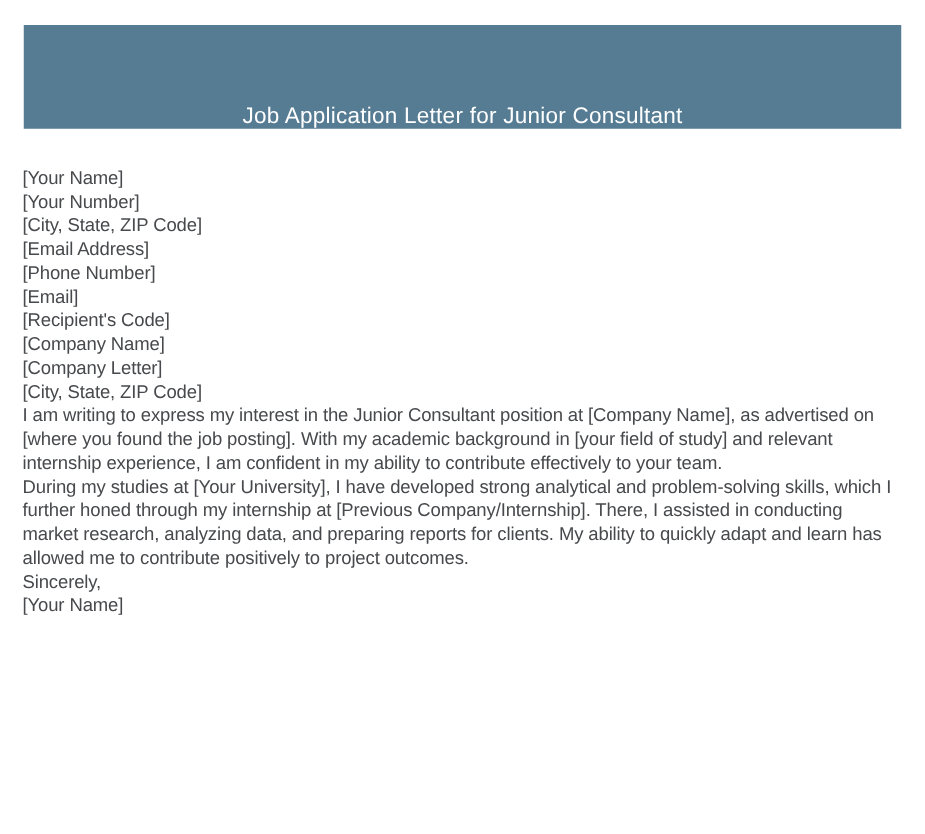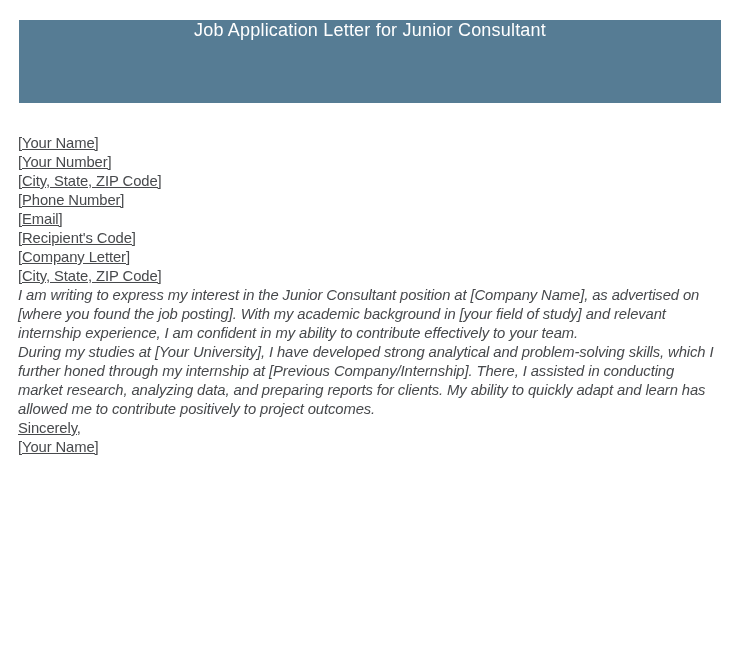--- a/index.html
+++ b/index.html
@@ -17,21 +17,21 @@
   .page {
     width: 740px;
     height: 667px;
     background: var(--page-bg, #ffffff);
   }
   .banner {
     margin: 20px 19px 0 19px;
     height: 83px;
     background: var(--header-bg, #567C94);
     display: flex;
-    align-items: flex-start;
+    align-items: flex-end;
     justify-content: center;
   }
   .banner h1 {
     margin: 0;
     color: var(--title-color, #ffffff);
     font-size: 18px;
     font-weight: 500;
     letter-spacing: 0.2px;
     white-space: nowrap;
   }
@@ -39,43 +39,43 @@
     margin: 31px 18px 0 18px;
     width: 704px;
     color: var(--body-color, #47494C);
     font-size: 14.8px;
     line-height: 19px;
     letter-spacing: -0.1px;
   }
   .letter p {
     margin: 0;
     padding: 0;
-    font-style: italic;
   }
   .line {
     white-space: nowrap;
-    text-decoration: underline;
   }
 </style>
 </head>
 <body>
 
 <div class="page">
 
   <header class="banner">
     <h1>Job Application Letter for Junior Consultant</h1>
   </header>
 
   <main class="letter">
     <div class="line">[Your Name]</div>
     <div class="line">[Your Number]</div>
     <div class="line">[City, State, ZIP Code]</div>
+    <div class="line">[Email Address]</div>
     <div class="line">[Phone Number]</div>
     <div class="line">[Email]</div>
     <div class="line">[Recipient's Code]</div>
+    <div class="line">[Company Name]</div>
     <div class="line">[Company Letter]</div>
     <div class="line">[City, State, ZIP Code]</div>
 
     <p>I am writing to express my interest in the Junior Consultant position at [Company Name], as advertised on [where you found the job posting]. With my academic background in [your field of study] and relevant internship experience, I am confident in my ability to contribute effectively to your team.</p>
     <p>During my studies at [Your University], I have developed strong analytical and problem-solving skills, which I further honed through my internship at [Previous Company/Internship]. There, I assisted in conducting market research, analyzing data, and preparing reports for clients. My ability to quickly adapt and learn has allowed me to contribute positively to project outcomes.</p>
 
     <div class="line">Sincerely,</div>
     <div class="line">[Your Name]</div>
   </main>
 

